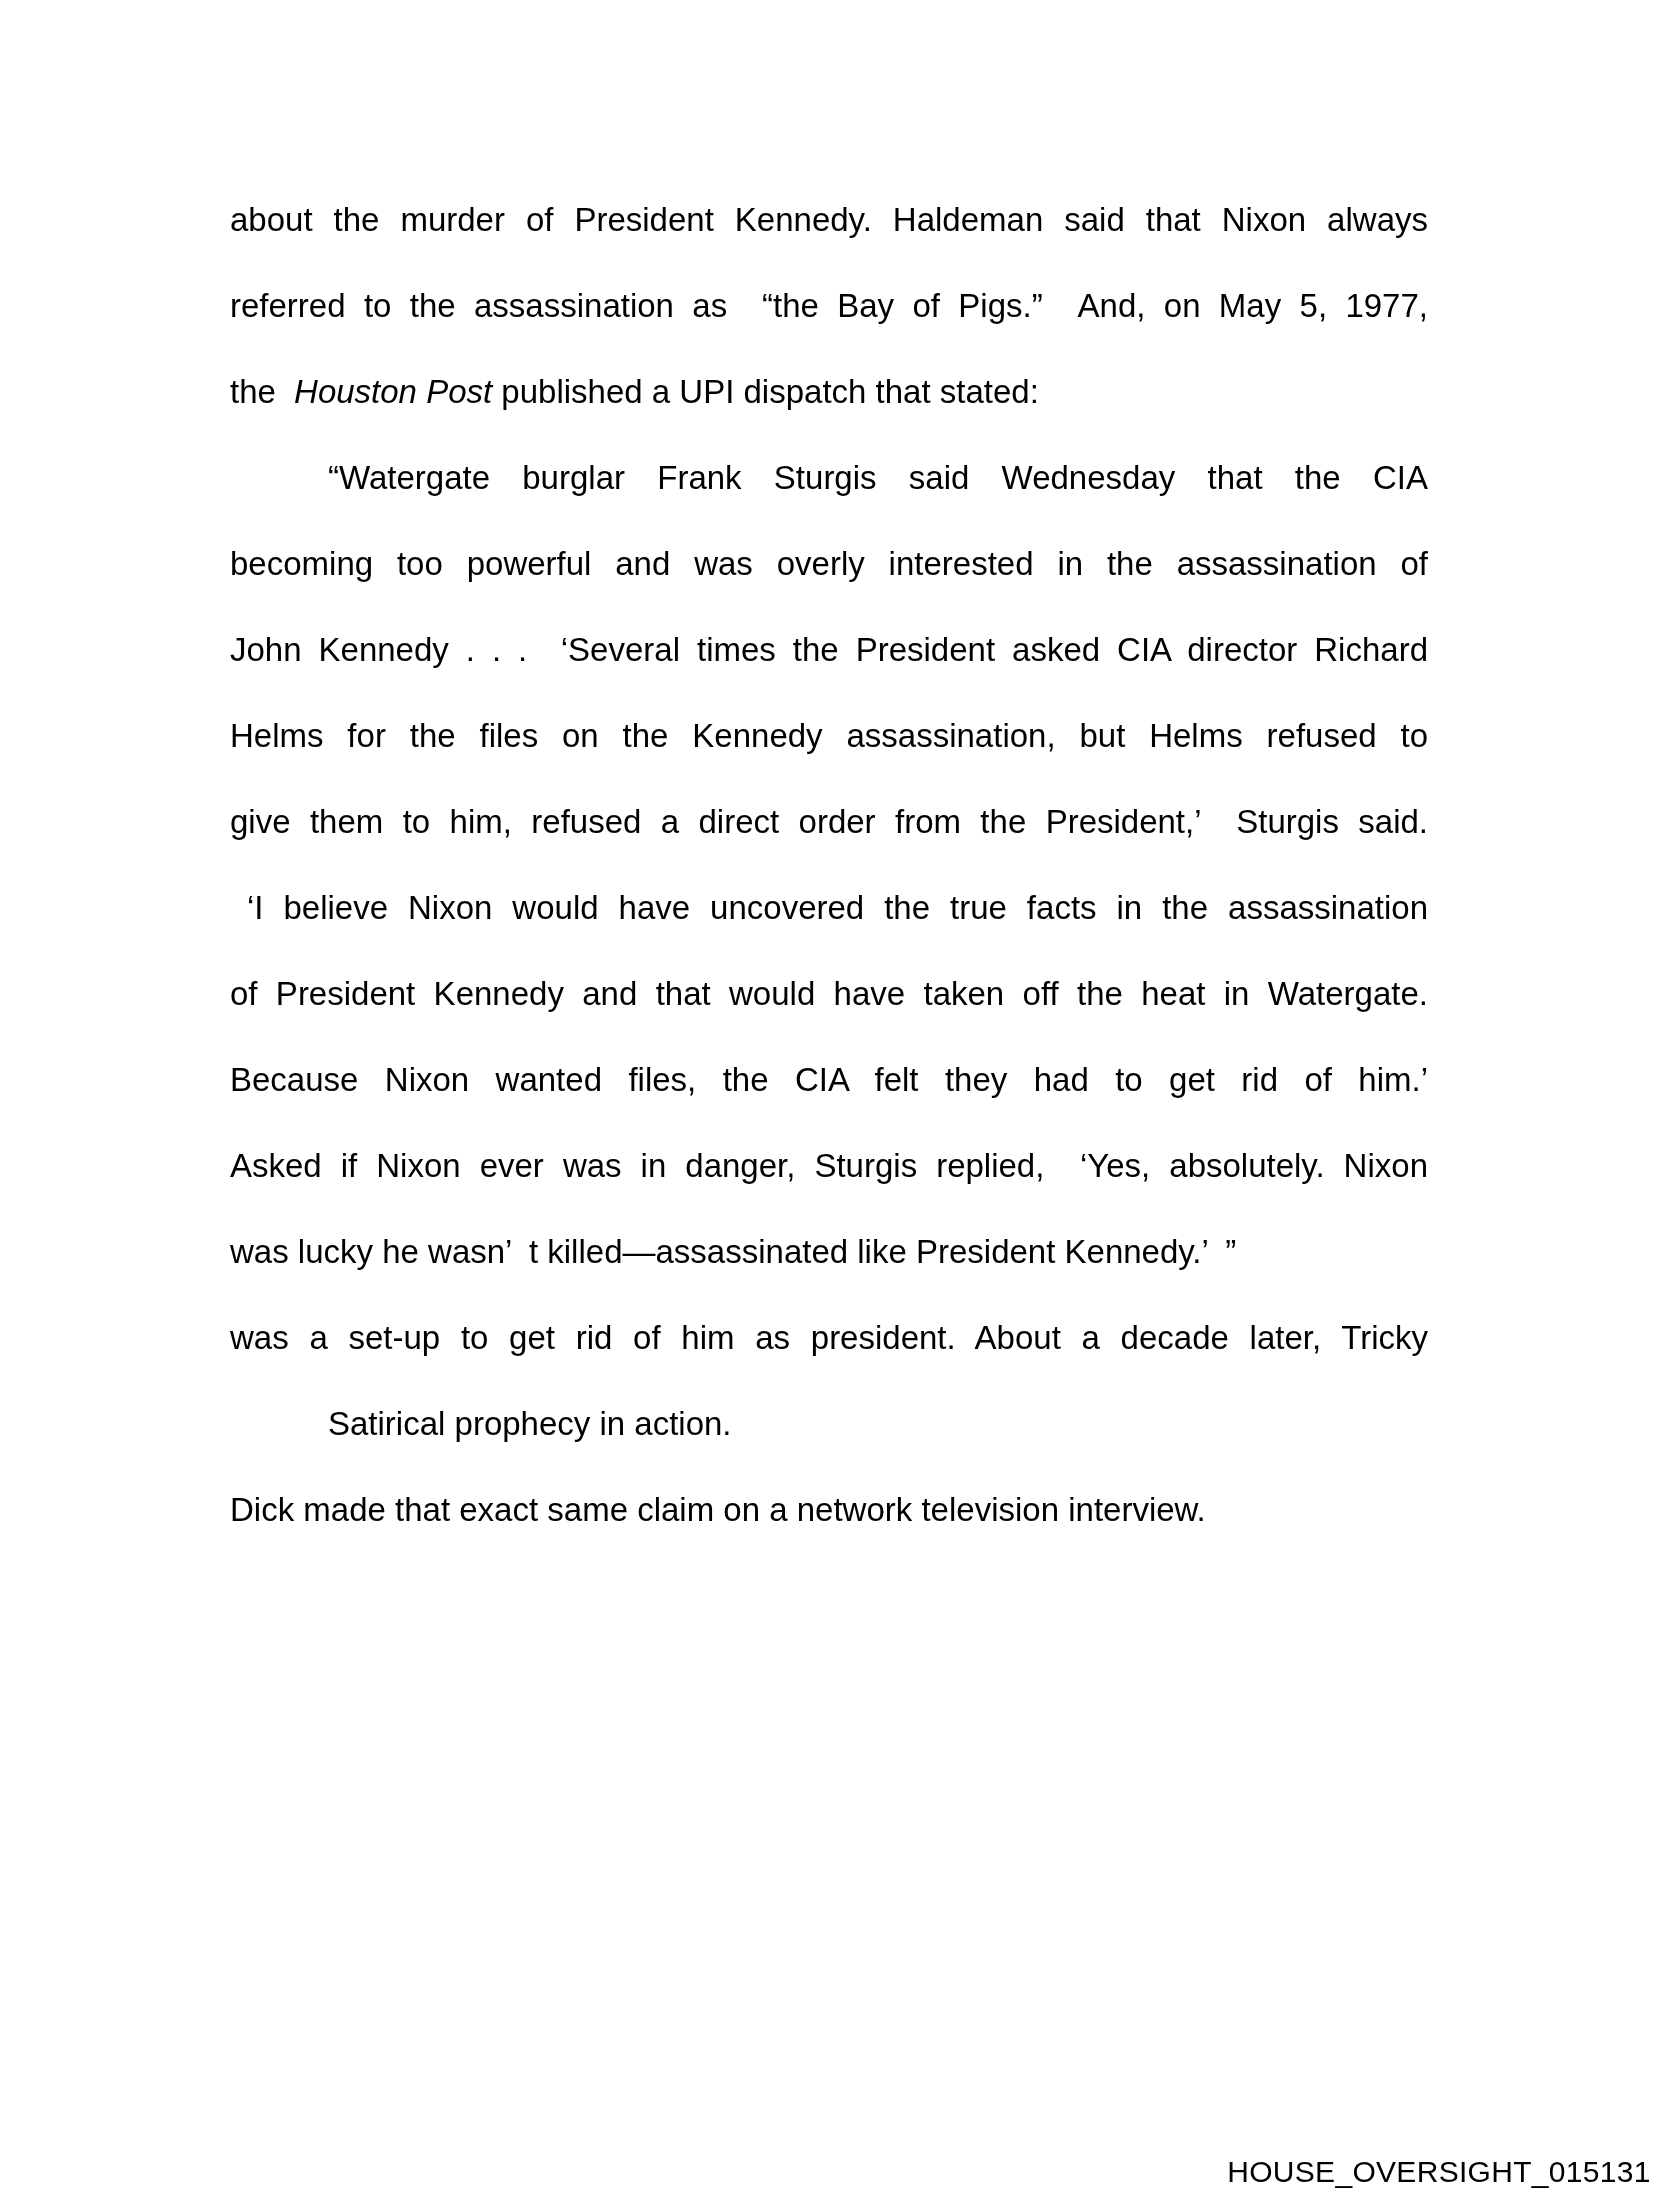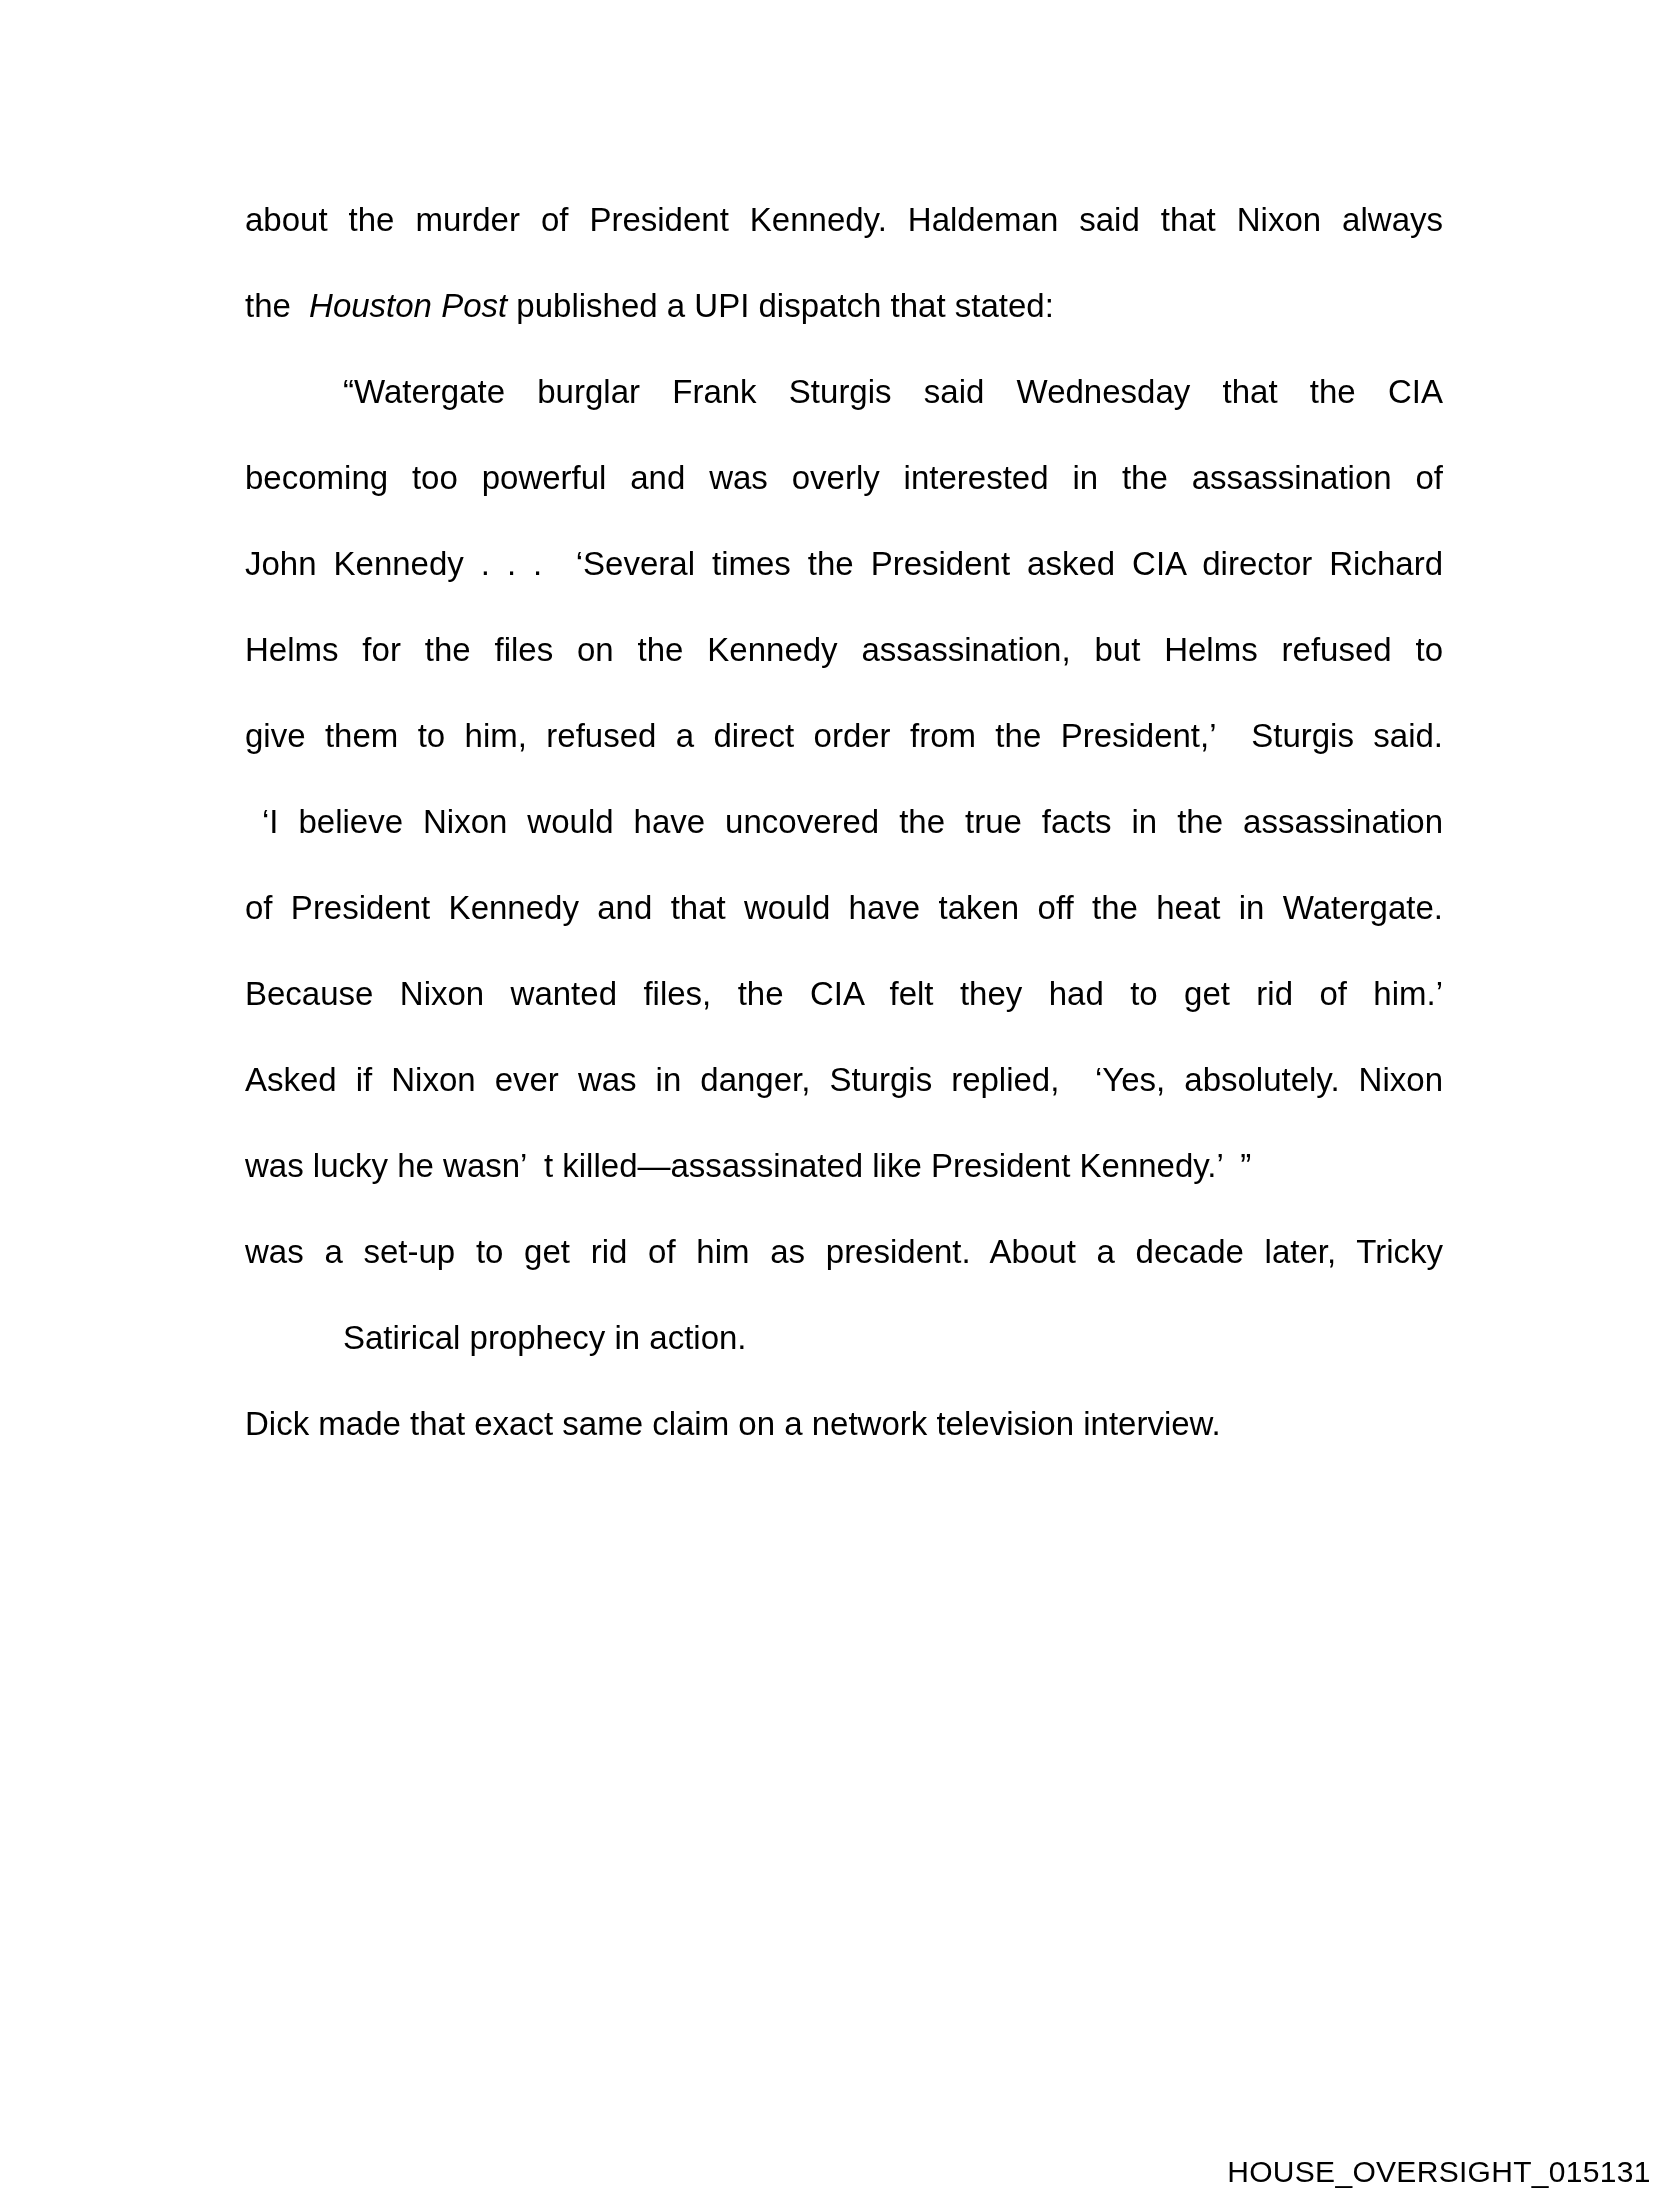--- a/index.html
+++ b/index.html
@@ -11,21 +11,21 @@
     position: relative;
     width: 1669px;
     height: 2205px;
     background: #ffffff;
     color: #000000;
     font-family: "Liberation Sans", sans-serif;
     overflow: hidden;
   }
   .text-block {
     position: absolute;
-    left: 245px;
+    left: 230px;
     top: 177px;
     width: 1198px;
   }
   .line {
     height: 86px;
     line-height: 86px;
     font-size: 33px;
     letter-spacing: 0px;
     text-align: left;
   }
@@ -47,20 +47,21 @@
     font-family: "Liberation Sans", sans-serif;
     color: #000000;
   }
 </style>
 </head>
 <body>
 
 <div class="page">
   <div class="text-block" id="lines-container">
       <div class="line j"><span>about the murder of President Kennedy. Haldeman said that Nixon always</span></div>
+      <div class="line j"><span>referred to the assassination as  “the Bay of Pigs.”  And, on May 5, 1977,</span></div>
       <div class="line"><span>the </span><span class="it">Houston Post</span><span> published a UPI dispatch that stated:</span></div>
       <div class="line j ind-lg"><span>“Watergate burglar Frank Sturgis said Wednesday that the CIA</span></div>
       <div class="line j"><span>becoming too powerful and was overly interested in the assassination of</span></div>
       <div class="line j"><span>John Kennedy . . .  ‘Several times the President asked CIA director Richard</span></div>
       <div class="line j"><span>Helms for the files on the Kennedy assassination, but Helms refused to</span></div>
       <div class="line j"><span>give them to him, refused a direct order from the President,’  Sturgis said.</span></div>
       <div class="line j ind-sm"><span>‘I believe Nixon would have uncovered the true facts in the assassination</span></div>
       <div class="line j"><span>of President Kennedy and that would have taken off the heat in Watergate.</span></div>
       <div class="line j"><span>Because Nixon wanted files, the CIA felt they had to get rid of him.’</span></div>
       <div class="line j"><span>Asked if Nixon ever was in danger, Sturgis replied,  ‘Yes, absolutely. Nixon</span></div>

